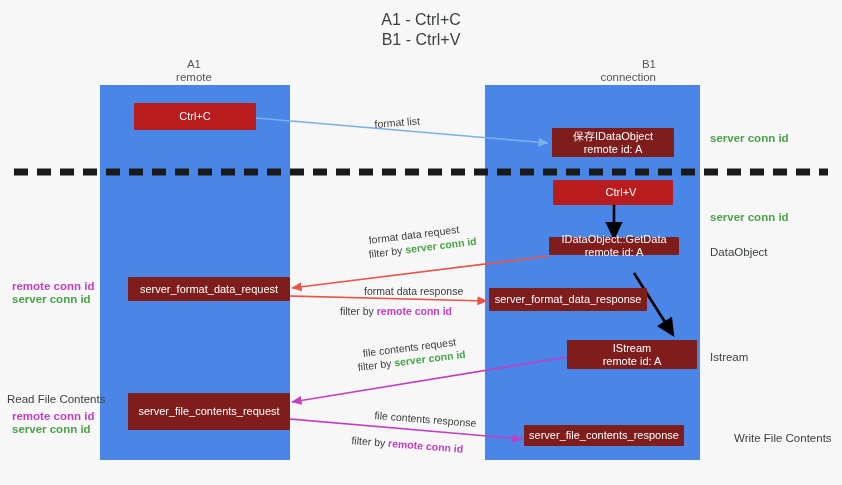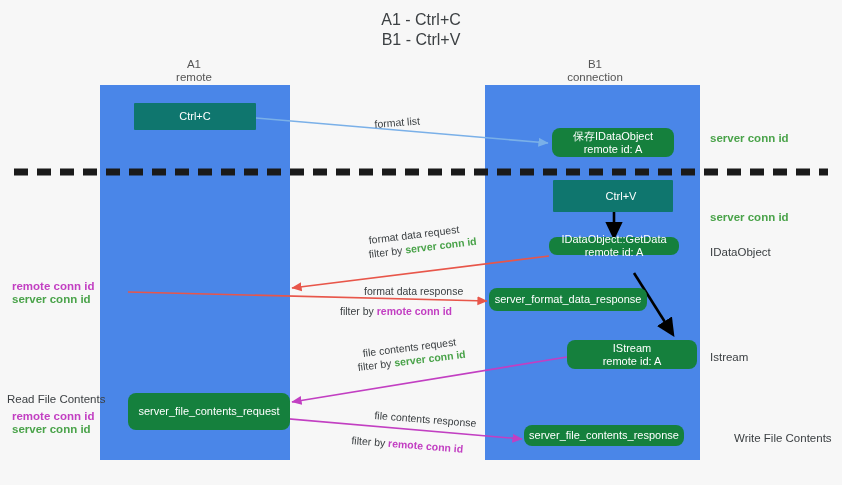--- a/index.html
+++ b/index.html
@@ -58,22 +58,22 @@
     display: flex;
     flex-direction: column;
     align-items: center;
     justify-content: center;
     color: #ffffff;
     font-size: 11px;
     line-height: 13px;
     text-align: center;
     border-radius: 1px;
   }
-  .node.green { background: #0f766e; }
-  .node.orange { background: #15803d; border-radius: 8px; }
+  .node.green { background: #b91c1c; }
+  .node.orange { background: #7f1d1d; }
   .node .l2 { font-size: 11px; }
 
   .side-label {
     position: absolute;
     font-size: 11.5px;
     line-height: 14px;
     white-space: nowrap;
   }
   .green-txt { color: #4aa34a; font-weight: bold; }
   .magenta-txt { color: #c23fc2; font-weight: bold; }
@@ -95,21 +95,21 @@
 
 <div id="canvas">
 
   <div class="title l1">A1 - Ctrl+C</div>
   <div class="title l2">B1 - Ctrl+V</div>
 
   <div class="lane-header" style="left:133px; top:58px; width:122px;">
     <div>A1</div>
     <div>remote</div>
   </div>
-  <div class="lane-header" style="left:534px; top:58px; width:122px;">
+  <div class="lane-header" style="left:534px; top:58px; width:122px;text-align:right;">
     <div>B1</div>
     <div>connection</div>
   </div>
 
   <div class="lane" style="left:100px; top:85px; width:190px; height:375px;"></div>
   <div class="lane" style="left:485px; top:85px; width:215px; height:375px;"></div>
 
   <svg class="overlay">
     <defs>
       <marker id="ah-blue" markerWidth="7" markerHeight="7" refX="6" refY="3.2" orient="auto">
@@ -140,31 +140,34 @@
 
     <line x1="567" y1="357" x2="292" y2="402" stroke="#c23fc2" stroke-width="1.6" marker-end="url(#ah-magenta)"></line>
 
     <line x1="128" y1="405" x2="522" y2="439" stroke="#c23fc2" stroke-width="1.6" marker-end="url(#ah-magenta)"></line>
   </svg>
 
   <div class="node green" style="left:134px; top:103px; width:122px; height:27px;">
     <span>Ctrl+C</span>
   </div>
 
+  <div class="node orange" style="left:128px; top:277px; width:162px; height:24px;">
+    <span>server_format_data_request</span>
+  </div>
 
   <div class="node orange" style="left:128px; top:393px; width:162px; height:37px;">
     <span>server_file_contents_request</span>
   </div>
 
   <div class="node orange" style="left:552px; top:128px; width:122px; height:29px;">
     <span>保存IDataObject</span>
     <span class="l2">remote id: A</span>
   </div>
 
-  <div class="node green" style="left:553px; top:180px; width:120px; height:32px;padding-left:16px;">
+  <div class="node green" style="left:553px; top:180px; width:120px; height:25px;padding-left:16px;">
     <span>Ctrl+V</span>
   </div>
 
   <div class="node orange" style="left:549px; top:237px; width:130px; height:18px;">
     <span>IDataObject::GetData</span>
     <span class="l2">remote id: A</span>
   </div>
 
   <div class="node orange" style="left:489px; top:288px; width:158px; height:23px;">
     <span>server_format_data_response</span>
@@ -174,21 +177,21 @@
     <span>IStream</span>
     <span class="l2">remote id: A</span>
   </div>
 
   <div class="node orange" style="left:524px; top:425px; width:160px; height:21px;">
     <span>server_file_contents_response</span>
   </div>
 
   <div class="side-label green-txt" style="left:710px; top:131px;">server conn id</div>
   <div class="side-label green-txt" style="left:710px; top:210px;">server conn id</div>
-  <div class="side-label plain-txt" style="left:710px; top:245px;">IDataObject</div>
+  <div class="side-label plain-txt" style="left:710px; top:245px;">DataObject</div>
   <div class="side-label plain-txt" style="left:710px; top:350px;">Istream</div>
   <div class="side-label plain-txt" style="left:710px; top:431px;margin-left:24px;">Write File Contents</div>
 
   <div class="side-label magenta-txt" style="left:12px; top:279px;">remote conn id</div>
   <div class="side-label green-txt" style="left:12px; top:292px;">server conn id</div>
 
   <div class="side-label plain-txt" style="left:7px; top:392px;">Read File Contents</div>
   <div class="side-label magenta-txt" style="left:12px; top:409px;">remote conn id</div>
   <div class="side-label green-txt" style="left:12px; top:422px;">server conn id</div>
 

